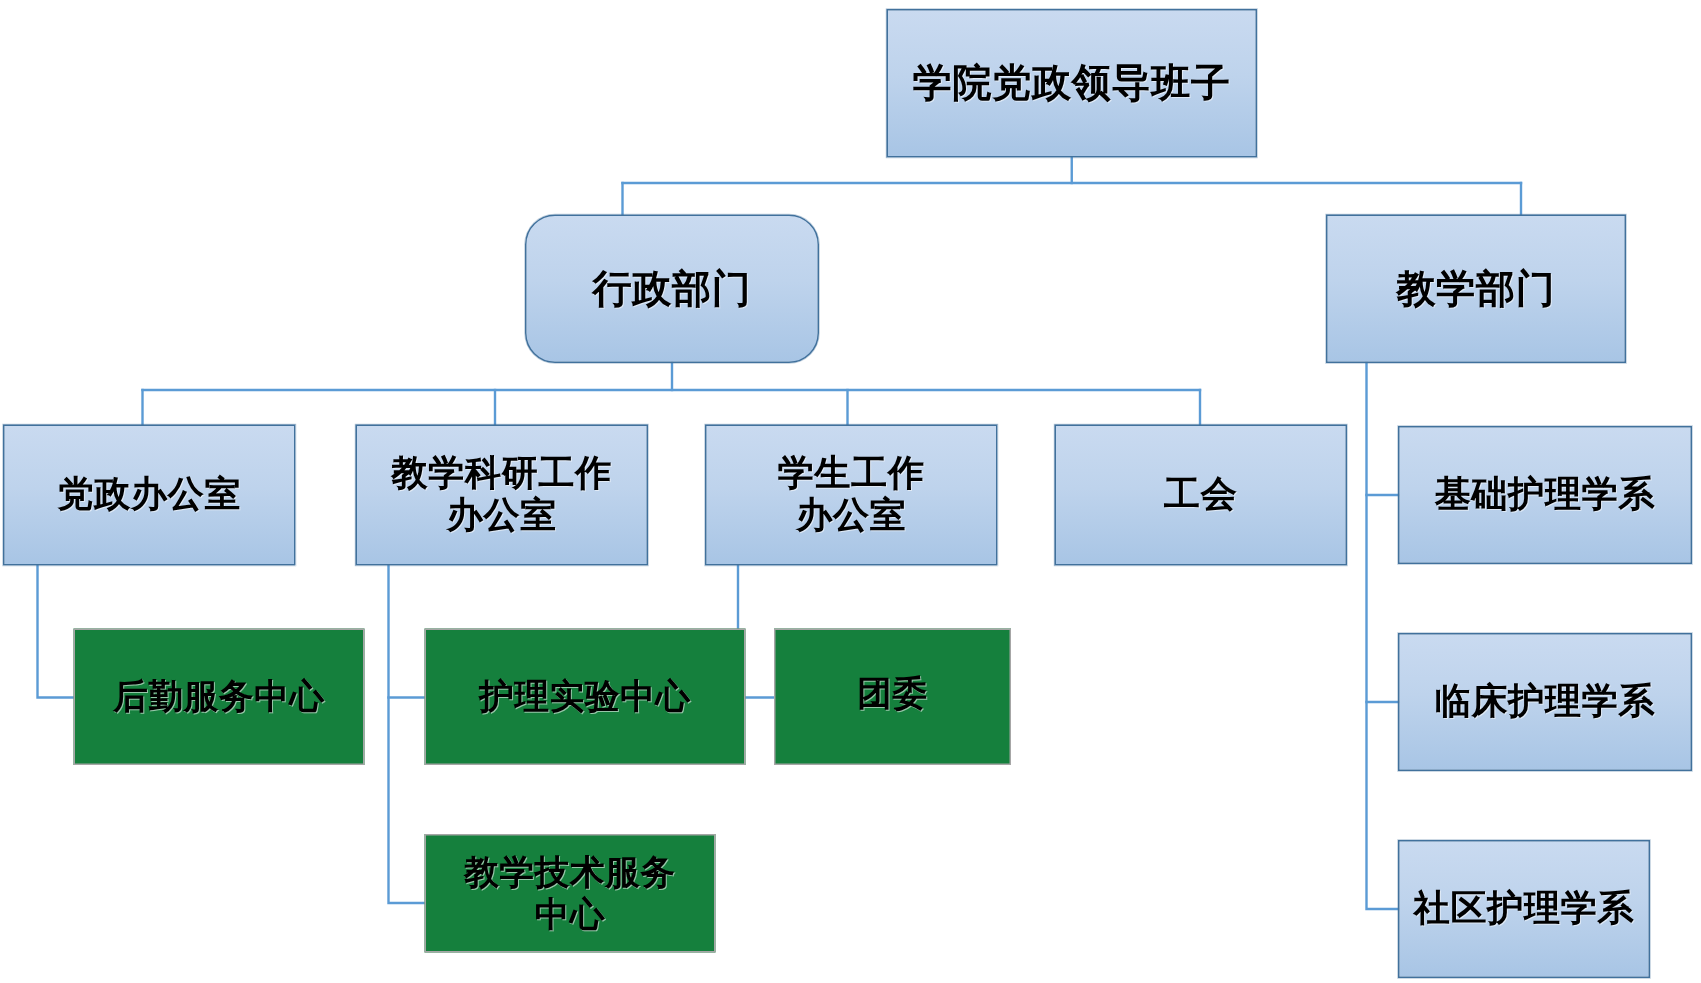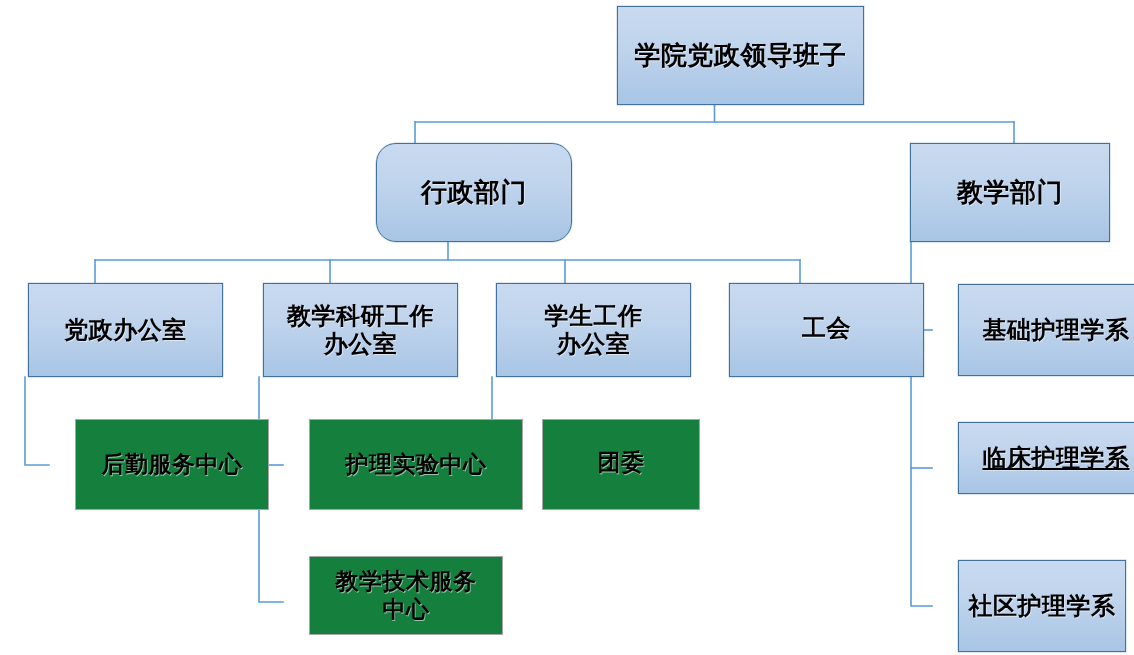--- a/index.html
+++ b/index.html
@@ -29,21 +29,20 @@
     display: flex;
     align-items: center;
     justify-content: center;
     text-align: center;
     color: #000000;
     font-weight: bold;
     line-height: 1.18;
     letter-spacing: 0.5px;
     white-space: pre-line;
     z-index: 2;
-    margin-left: 26px;
   }
   
   .node.primary {
     background: linear-gradient(to bottom, #c9daf0 0%, #bed3ec 45%, #a8c5e5 100%);
     border: 1px solid #41719c;
     box-shadow: 0 0 0 0.5px rgba(65,113,156,0.35);
   }
   
   .node.secondary {
     background: #15803d;
@@ -82,24 +81,24 @@
 
   <div id="node-layer">
       <div class="node primary" style="left: 591px; top: 6px; width: 247px; height: 99px; font-size: 26px;"><span class="label">学院党政领导班子</span></div>
       <div class="node primary" style="left: 350px; top: 143px; width: 196px; height: 99px; font-size: 26px; border-radius: 20px;"><span class="label">行政部门</span></div>
       <div class="node primary" style="left: 884px; top: 143px; width: 200px; height: 99px; font-size: 26px;"><span class="label">教学部门</span></div>
       <div class="node primary" style="left: 2px; top: 283px; width: 195px; height: 94px; font-size: 24px;"><span class="label">党政办公室</span></div>
       <div class="node primary" style="left: 237px; top: 283px; width: 195px; height: 94px; font-size: 24px;"><span class="label">教学科研工作
 办公室</span></div>
       <div class="node primary" style="left: 470px; top: 283px; width: 195px; height: 94px; font-size: 24px;"><span class="label">学生工作
 办公室</span></div>
-      <div class="node primary" style="left: 703px; top: 283px; width: 195px; height: 94px; font-size: 24px; font-family: Liberation Mono, monospace;"><span class="label">工会</span></div>
+      <div class="node primary" style="left: 703px; top: 283px; width: 195px; height: 94px; font-size: 24px;"><span class="label">工会</span></div>
       <div class="node secondary" style="left: 49px; top: 419px; width: 194px; height: 91px; font-size: 23px;"><span class="label">后勤服务中心</span></div>
       <div class="node secondary" style="left: 283px; top: 419px; width: 214px; height: 91px; font-size: 23px;"><span class="label">护理实验中心</span></div>
       <div class="node secondary" style="left: 516px; top: 419px; width: 158px; height: 91px; font-size: 23px; font-family: Liberation Mono, monospace;"><span class="label">团委</span></div>
       <div class="node secondary" style="left: 283px; top: 556px; width: 194px; height: 79px; font-size: 23px;"><span class="label">教学技术服务
 中心</span></div>
       <div class="node primary" style="left: 932px; top: 284px; width: 196px; height: 92px; font-size: 24px;"><span class="label">基础护理学系</span></div>
-      <div class="node primary" style="left: 932px; top: 422px; width: 196px; height: 72px; font-size: 24px; text-decoration: underline;"><span class="label">临床护理学系</span></div>
+      <div class="node primary" style="left: 932px; top: 422px; width: 196px; height: 92px; font-size: 24px;"><span class="label">临床护理学系</span></div>
       <div class="node primary" style="left: 932px; top: 560px; width: 168px; height: 92px; font-size: 24px;"><span class="label">社区护理学系</span></div>
     </div>
 
 </div>
 
 </body></html>

